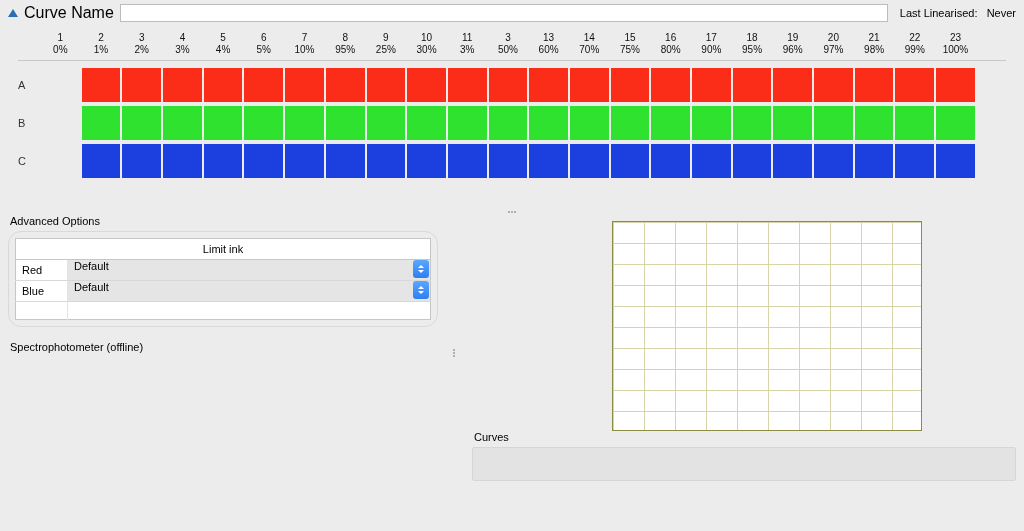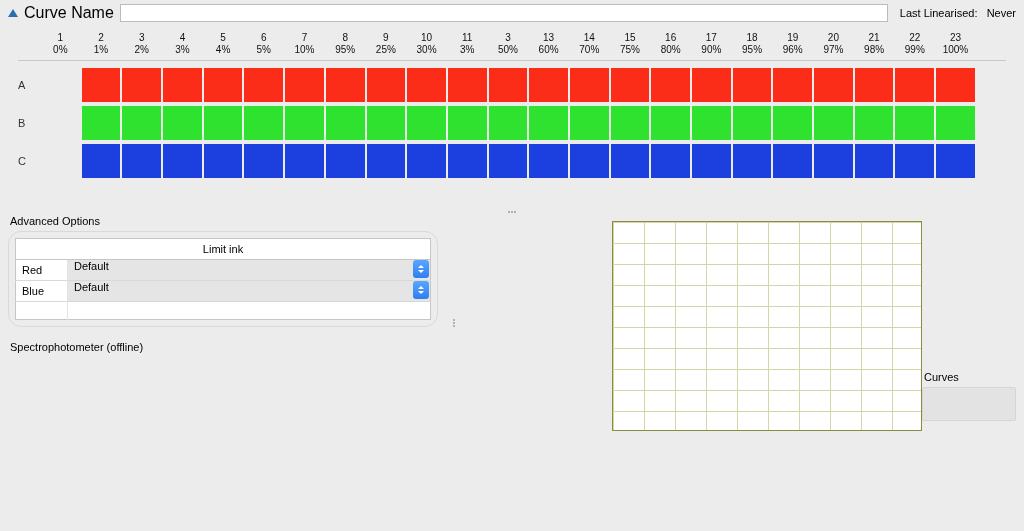--- a/index.html
+++ b/index.html
@@ -205,21 +205,21 @@
   background: #e3e3e3;
   border: 1px solid #d6d6d6;
   border-radius: 2px;
 }
 
 .mid-col { width: 14px; display:flex; align-items:center; }
 
 .bottom-right-stack {
   flex:1;
   display:flex;
-  flex-direction:row;
+  flex-direction:column;
 }
 </style>
 </head>
 <body>
 
 <div class="header-row">
   <div class="disclosure-triangle"></div>
   <label>Curve Name</label>
   <input type="text" class="curve-name-input" value="" style="">
   <span class="last-lin">

